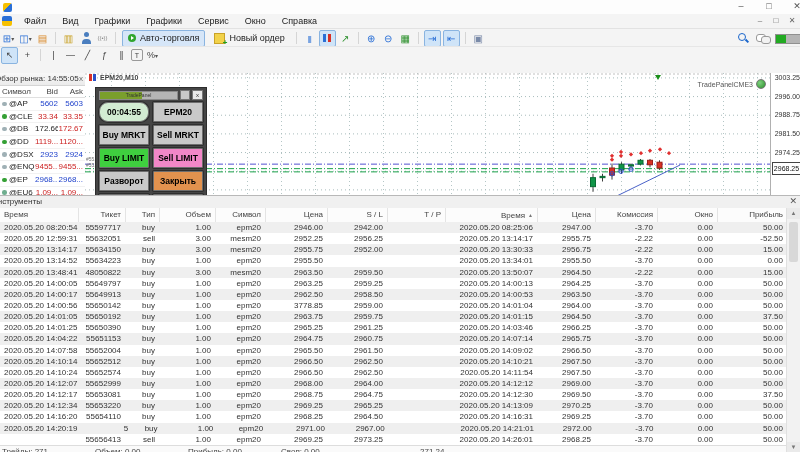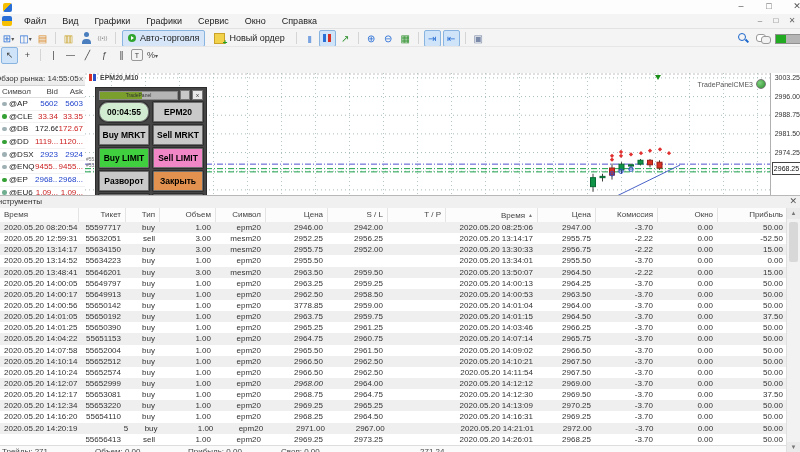--- a/index.html
+++ b/index.html
@@ -438,21 +438,21 @@
           <span class="cell" style="width: 60px;"></span>
           <span class="cell" style="width: 58px;"></span>
           <span class="cell" style="width: 92px;">2020.05.20 13:34:01</span>
           <span class="cell" style="width: 58px;">2955.50</span>
           <span class="cell" style="width: 62px;">-3.70</span>
           <span class="cell" style="width: 60px;">0.00</span>
           <span class="cell" style="width: 70px;">0.00</span>
         </div>
         <div class="hrow odd">
           <span class="cell l" style="width: 78px;">2020.05.20 13:48:41</span>
-          <span class="cell" style="width: 47px;">55646201</span>
+          <span class="cell" style="width: 47px;">48050822</span>
           <span class="cell" style="width: 34px;">buy</span>
           <span class="cell" style="width: 56px;">3.00</span>
           <span class="cell" style="width: 50px;">mesm20</span>
           <span class="cell" style="width: 62px;">2963.50</span>
           <span class="cell" style="width: 60px;">2959.50</span>
           <span class="cell" style="width: 58px;"></span>
           <span class="cell" style="width: 92px;">2020.05.20 13:50:07</span>
           <span class="cell" style="width: 58px;">2964.50</span>
           <span class="cell" style="width: 62px;">-2.22</span>
           <span class="cell" style="width: 60px;">0.00</span>
@@ -592,21 +592,21 @@
           <span class="cell" style="width: 62px;">-3.70</span>
           <span class="cell" style="width: 60px;">0.00</span>
           <span class="cell" style="width: 70px;">50.00</span>
         </div>
         <div class="hrow odd">
           <span class="cell l" style="width: 78px;">2020.05.20 14:12:07</span>
           <span class="cell" style="width: 47px;">55652999</span>
           <span class="cell" style="width: 34px;">buy</span>
           <span class="cell" style="width: 56px;">1.00</span>
           <span class="cell" style="width: 50px;">epm20</span>
-          <span class="cell" style="width: 62px; font-style: italic;">2968.00</span>
+          <span class="cell" style="width: 62px;">2968.00</span>
           <span class="cell" style="width: 60px;">2964.00</span>
           <span class="cell" style="width: 58px;"></span>
           <span class="cell" style="width: 92px;">2020.05.20 14:12:12</span>
           <span class="cell" style="width: 58px;">2969.00</span>
           <span class="cell" style="width: 62px;">-3.70</span>
           <span class="cell" style="width: 60px;">0.00</span>
           <span class="cell" style="width: 70px;">50.00</span>
         </div>
         <div class="hrow">
           <span class="cell l" style="width: 78px;">2020.05.20 14:12:17</span>

